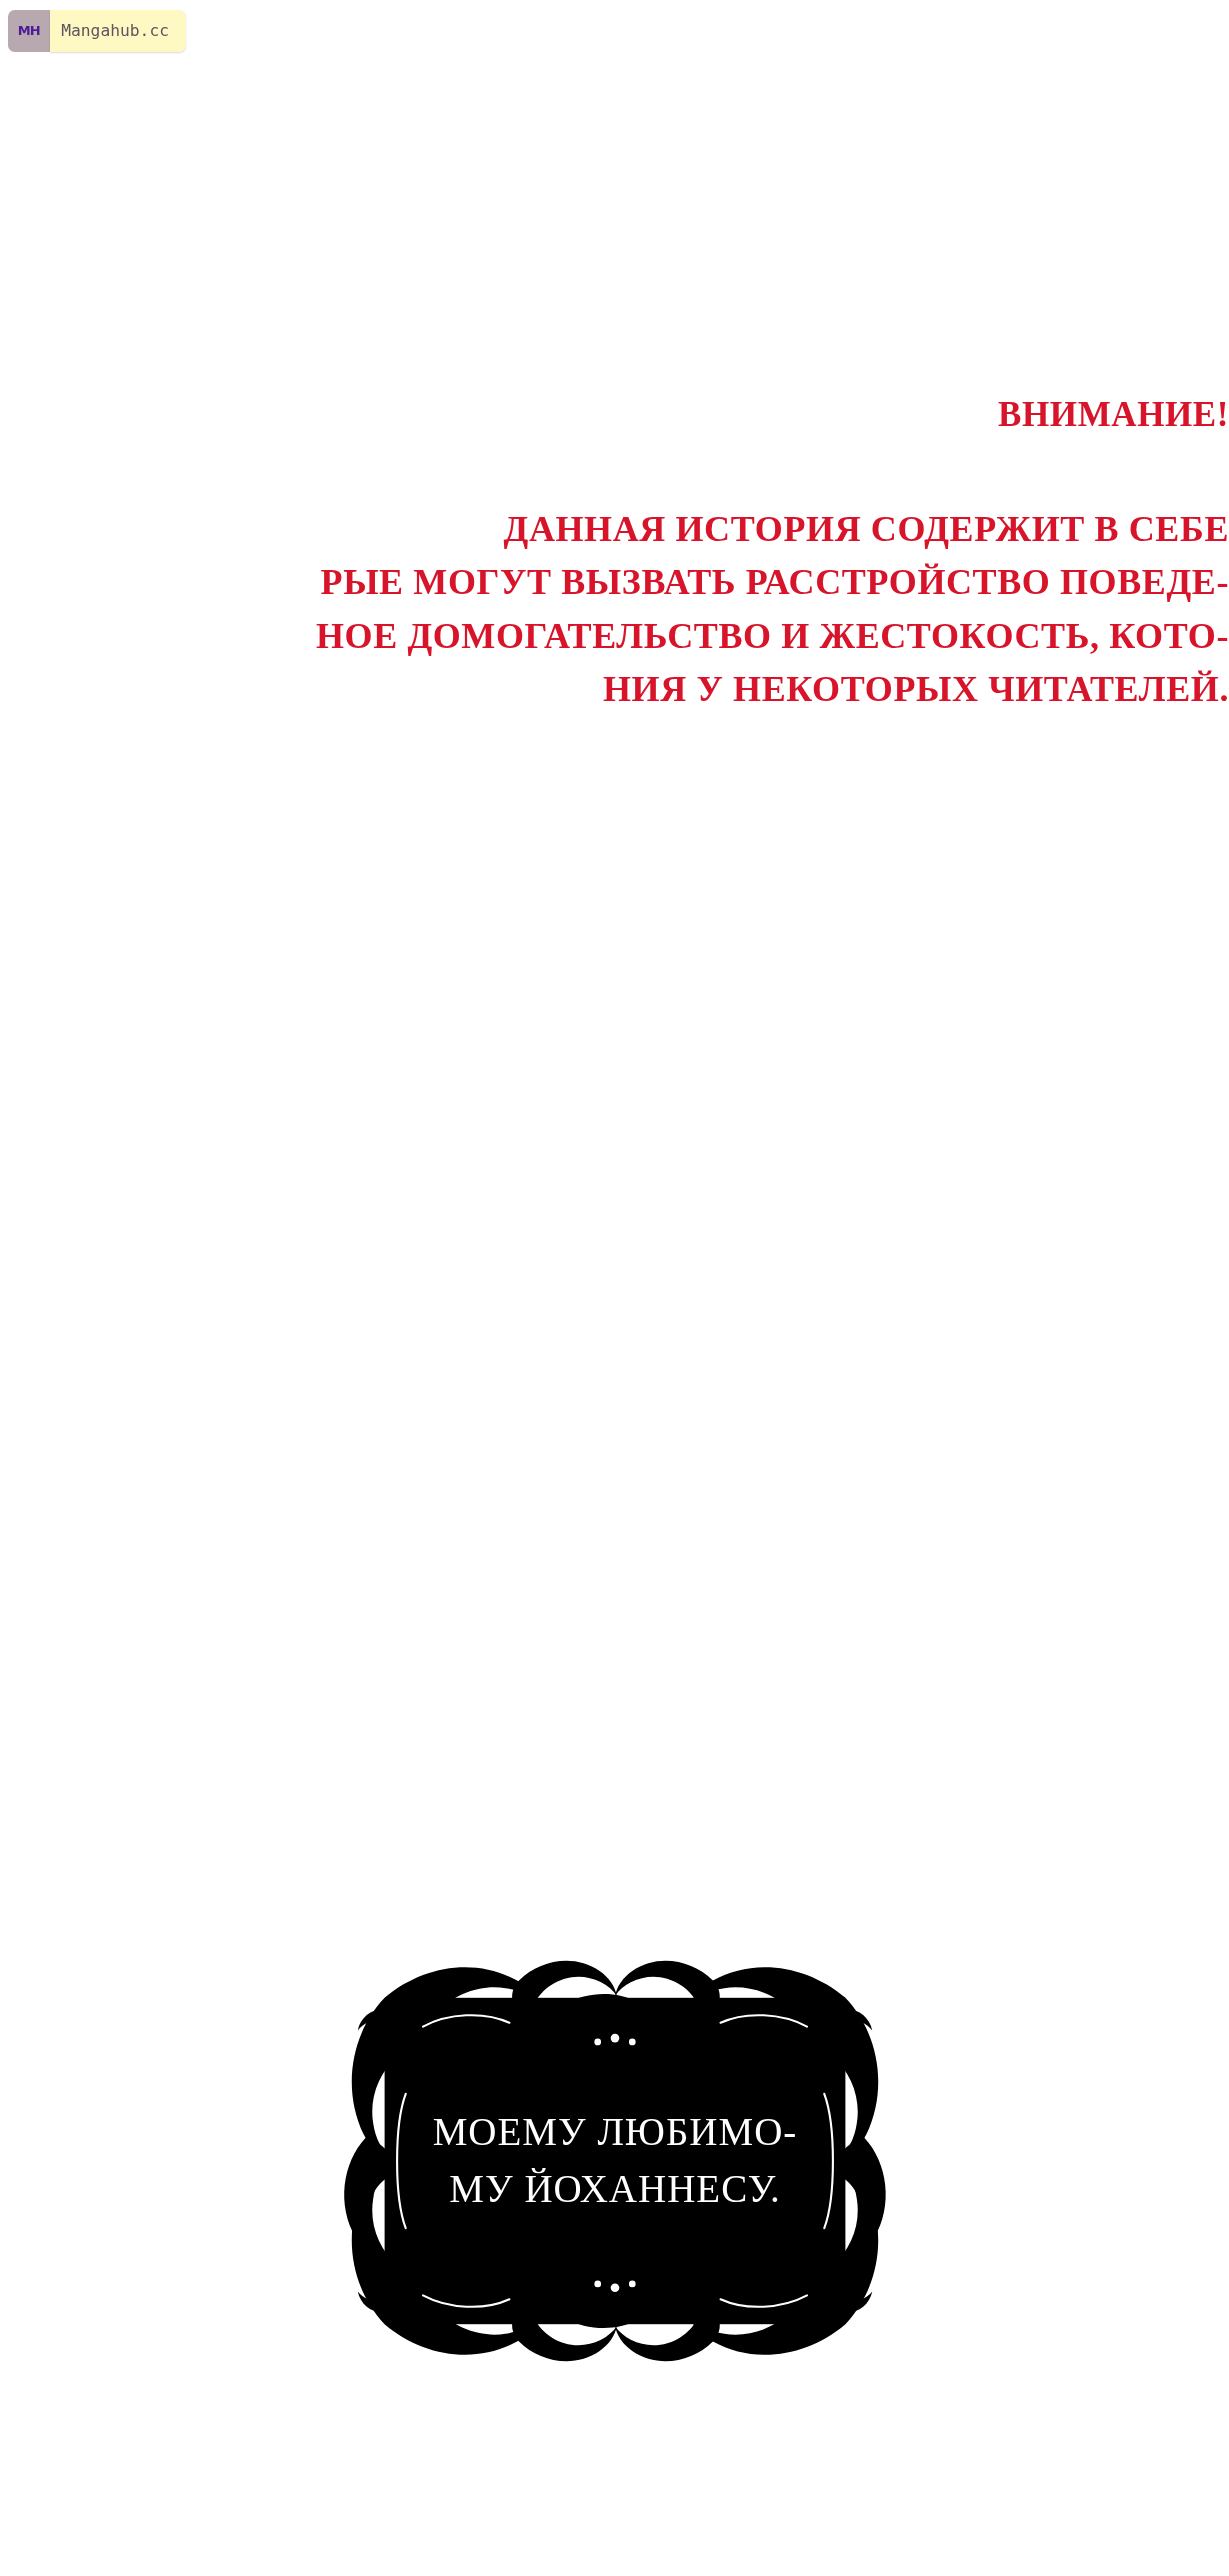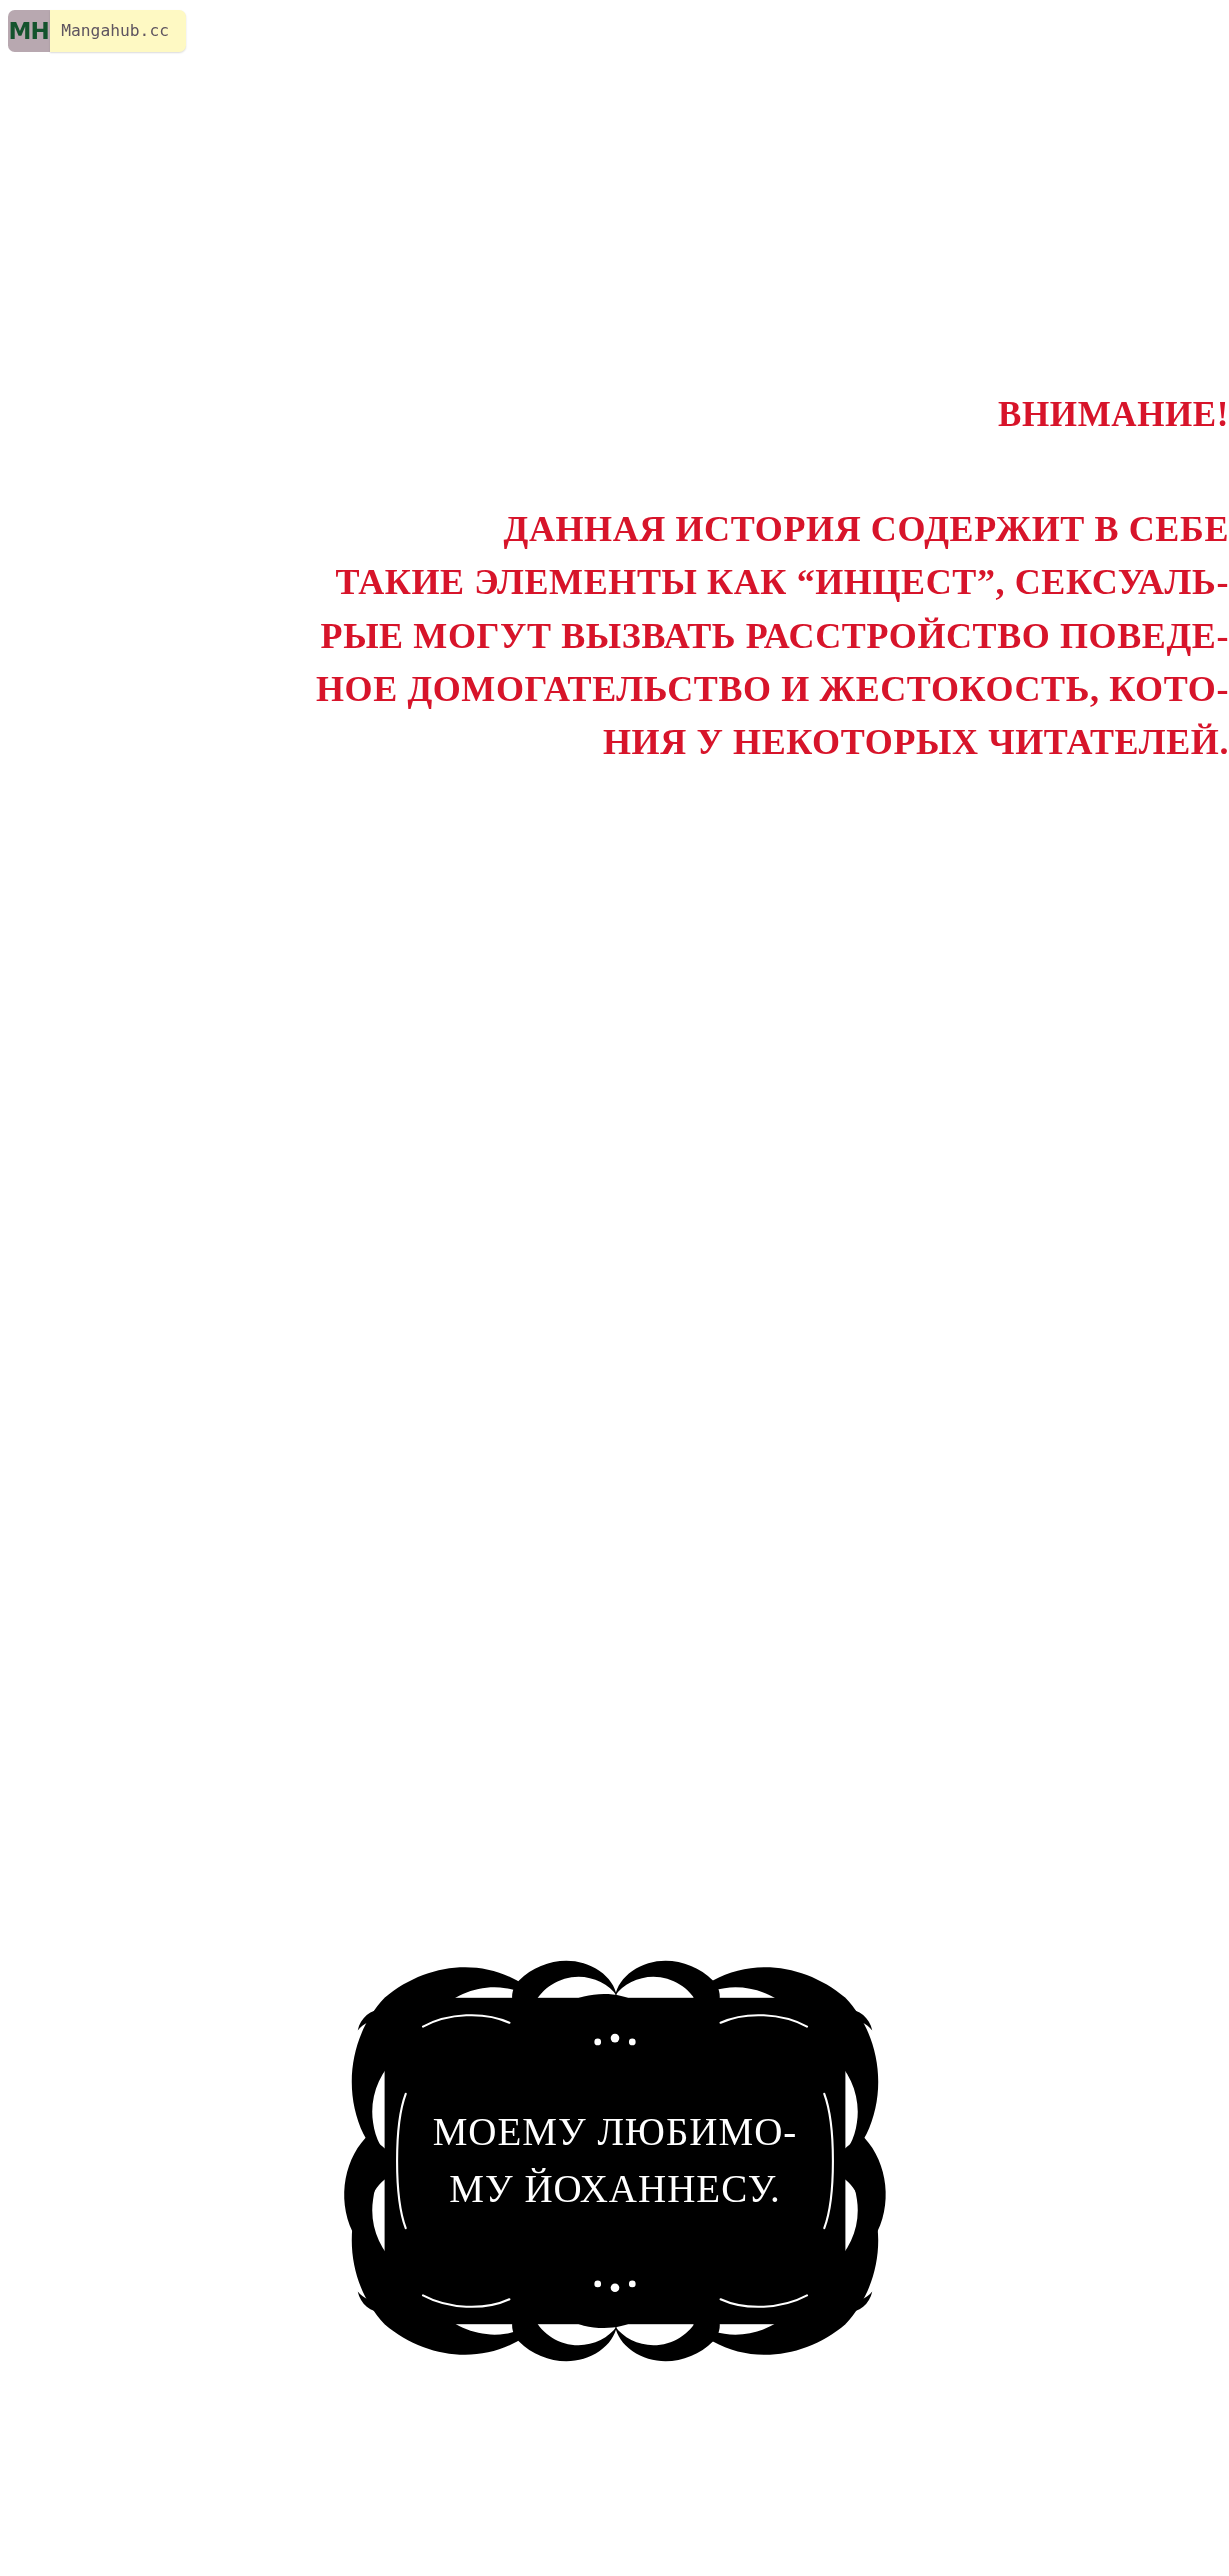--- a/index.html
+++ b/index.html
@@ -31,24 +31,24 @@
     z-index: 30;
   }
   .wm-logo {
     width: 42px;
     height: 42px;
     background: #b8a8b0;
     border-radius: 6.7px 0 0 6.7px;
     display: flex;
     align-items: center;
     justify-content: center;
-    color: #14532d;
+    color: #4c1d95;
     font-family: "DejaVu Sans", sans-serif;
     font-weight: bold;
-    font-size: 23px;
+    font-size: 13px;
     letter-spacing: -1px;
   }
   .wm-label {
     height: 42px;
     display: flex;
     align-items: center;
     padding: 0 17.3px 0 11.5px;
     background: #fef9c3;
     color: #5f5560;
     font-family: "DejaVu Sans Mono", monospace;
@@ -126,21 +126,20 @@
 
   <div class="watermark">
     <div class="wm-logo">MH</div>
     <div class="wm-label">Mangahub.cc</div>
   </div>
 
   <div class="warning-block">
     <div class="warning-title">ВНИМАНИЕ!</div>
     <div class="warning-body">
       <span class="ln">ДАННАЯ ИСТОРИЯ СОДЕРЖИТ В СЕБЕ</span>
-      <span class="ln">ТАКИЕ ЭЛЕМЕНТЫ КАК “ИНЦЕСТ”, СЕКСУАЛЬ-</span>
       <span class="ln">РЫЕ МОГУТ ВЫЗВАТЬ РАССТРОЙСТВО ПОВЕДЕ-</span>
       <span class="ln">НОЕ ДОМОГАТЕЛЬСТВО И ЖЕСТОКОСТЬ, КОТО-</span>
       <span class="ln">НИЯ У НЕКОТОРЫХ ЧИТАТЕЛЕЙ.</span>
     </div>
   </div>
 
   <div class="plaque-wrap">
     <svg class="plaque-svg" viewBox="0 0 700 500" xmlns="http://www.w3.org/2000/svg">
 
       <rect x="110" y="80" width="480" height="340" fill="#000000"></rect>

